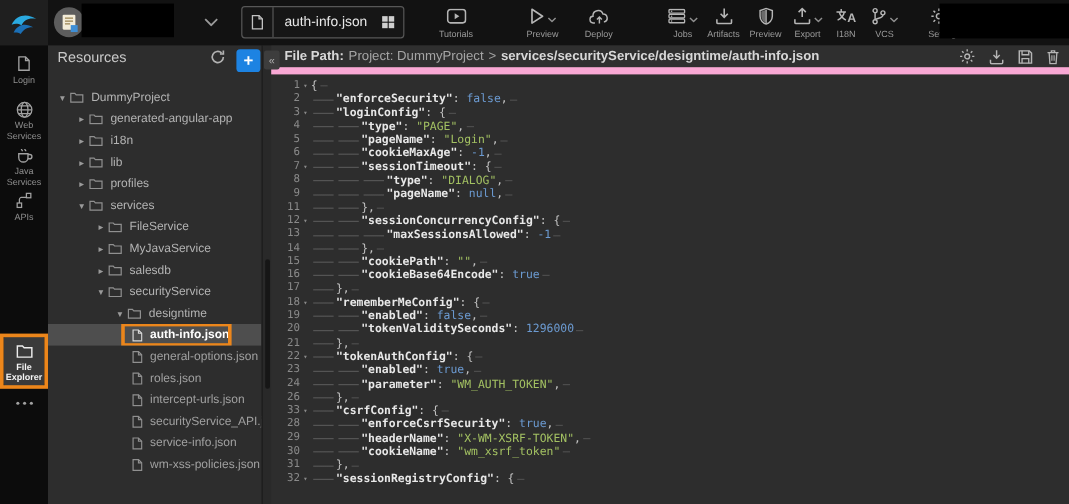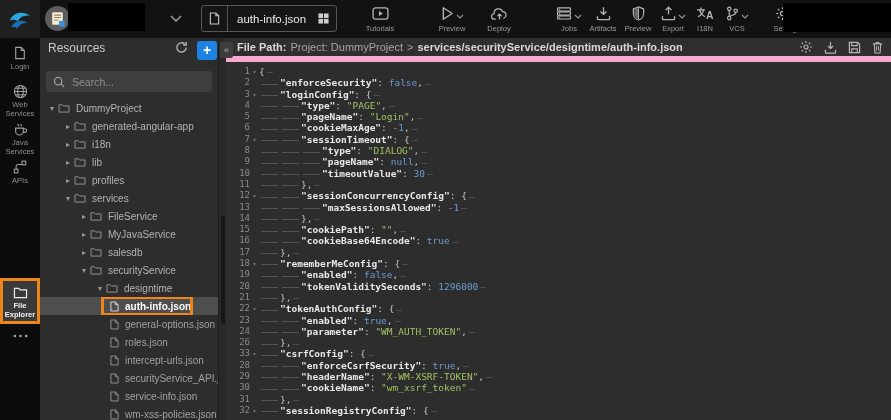--- a/index.html
+++ b/index.html
@@ -348,29 +348,20 @@
   <section class="resources">
     <div class="res-head">
       <span class="res-title">Resources</span>
       <span class="res-refresh">
         <svg viewBox="0 0 14 14" width="13" height="13">
             <path d="M12 7a5 5 0 1 1-1.6-3.7M12 1.2v3.1H8.9" fill="none" stroke="currentColor" stroke-width="1.5"></path>
           </svg>
       </span>
       <span class="res-plus">+</span>
     </div>
-    <div class="search">
-      <span class="sicn">
-        <svg viewBox="0 0 14 14" width="12" height="12">
-            <circle cx="6" cy="6" r="4.3" fill="none" stroke="currentColor" stroke-width="1.5"></circle>
-            <path d="M9.3 9.3L13 13" stroke="currentColor" stroke-width="1.5"></path>
-          </svg>
-      </span>
-      <input placeholder="Search..." style="">
-    </div>
     <div class="tree" id="tree">
         <div class="trow folder" style="padding-left: 6px;">
           <span class="tarrow">▾</span>
           <span class="ticon">
             <svg viewBox="0 0 13 11" width="12" height="10">
               <path d="M1 10v-8h3.7l1.2 1.3H12V10z" fill="none" stroke="currentColor" stroke-width="1.1"></path>
             </svg>
           </span>
           <span class="tlabel">DummyProject</span>
         </div>
@@ -610,25 +601,20 @@
           <span class="ln">8</span>
           <span class="fold"></span>
           <span class="ct"><span class="ind"></span><span class="ind"></span><span class="ind"></span><span class="tk-k">"type"</span><span class="tk-p">: </span><span class="tk-s">"DIALOG"</span><span class="tk-p">,</span><span class="tail"></span></span>
         </div>
         <div class="cl">
           <span class="ln">9</span>
           <span class="fold"></span>
           <span class="ct"><span class="ind"></span><span class="ind"></span><span class="ind"></span><span class="tk-k">"pageName"</span><span class="tk-p">: </span><span class="tk-v">null</span><span class="tk-p">,</span><span class="tail"></span></span>
         </div>
         <div class="cl">
-          <span class="ln">10</span>
-          <span class="fold"></span>
-          <span class="ct"><span class="ind"></span><span class="ind"></span><span class="ind"></span><span class="tk-k">"timeoutValue"</span><span class="tk-p">: </span><span class="tk-v">30</span><span class="tail"></span></span>
-        </div>
-        <div class="cl">
           <span class="ln">11</span>
           <span class="fold"></span>
           <span class="ct"><span class="ind"></span><span class="ind"></span><span class="tk-p">},</span><span class="tail"></span></span>
         </div>
         <div class="cl">
           <span class="ln">12</span>
           <span class="fold">▾</span>
           <span class="ct"><span class="ind"></span><span class="ind"></span><span class="tk-k">"sessionConcurrencyConfig"</span><span class="tk-p">: {</span><span class="tail"></span></span>
         </div>
         <div class="cl">

